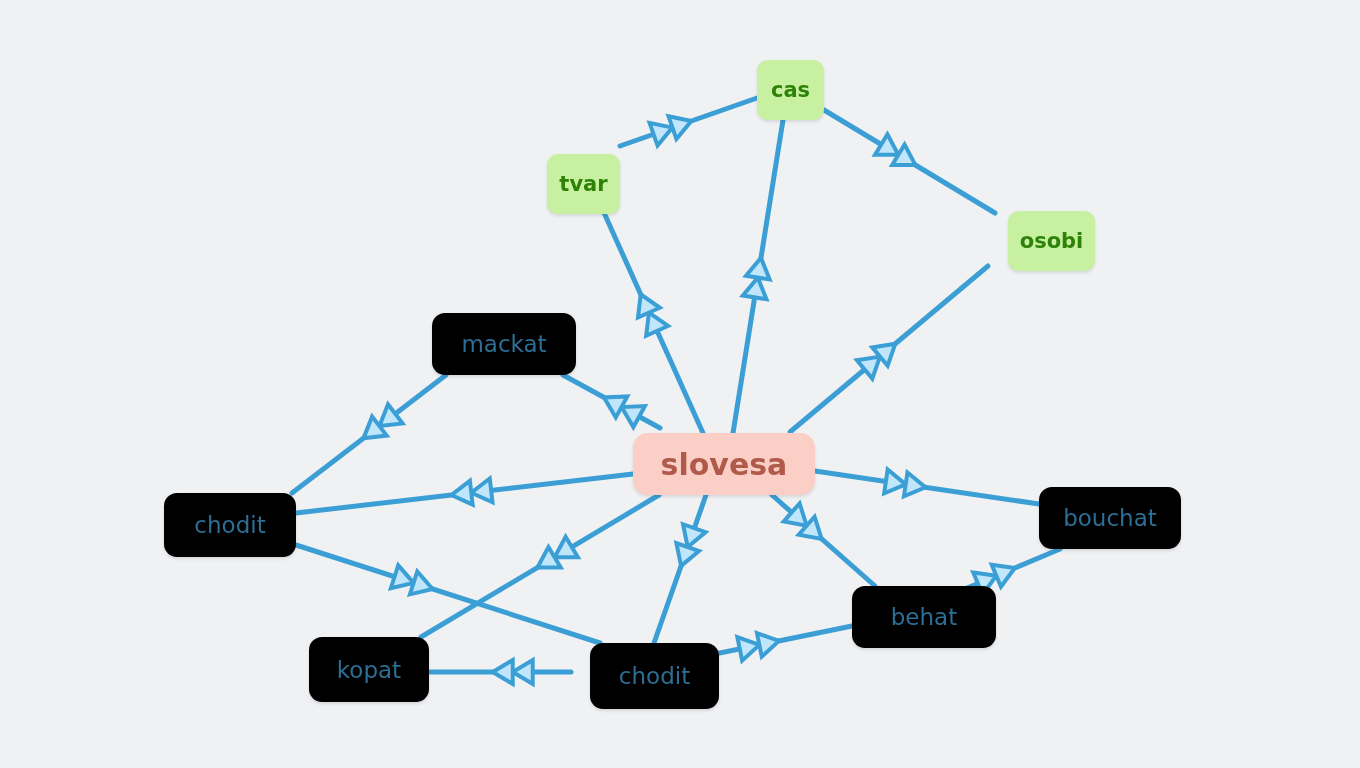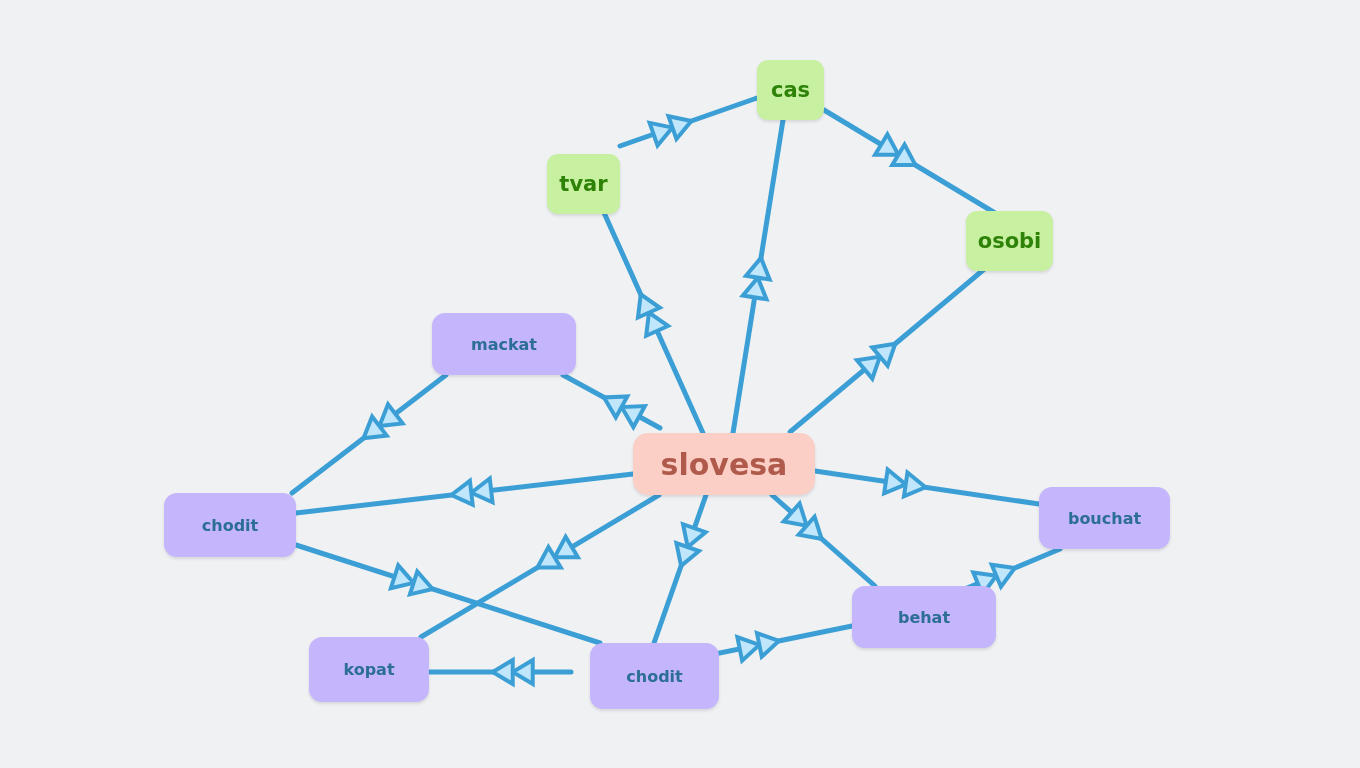--- a/index.html
+++ b/index.html
@@ -45,24 +45,24 @@
     border-radius: 15px;
   }
   .node-green {
     background: #c7f0a0;
     color: #2e8208;
     font-weight: bold;
     font-size: 21px;
     border-radius: 11px;
   }
   .node-blue {
-    background: #c4b5fd;
+    background: #000000;
     color: #2c6e94;
-    font-weight: bold;
-    font-size: 16px;
+    font-weight: normal;
+    font-size: 23px;
   }
 </style>
 </head>
 <body>
 
 <div id="canvas">
   <svg id="edge-layer" viewBox="0 0 1360 768" xmlns="http://www.w3.org/2000/svg">
       <g>
         <line x1="620" y1="146" x2="757" y2="98" stroke="#3b9fd6" stroke-width="5" stroke-linecap="round"></line>
         <path d="M 0 0 L -20 -12 L -20 12 Z" fill="#bfe6fb" stroke="#3b9fd6" stroke-width="4" stroke-linejoin="miter" transform="translate(672.4562345234144,127.62117330566502) rotate(-19.308672934889184)"></path>
@@ -147,30 +147,30 @@
   <div id="node-layer">
       <div class="node node-root" style="left: 633px; top: 433px; width: 182px; height: 62px;">
         <span>slovesa</span>
       </div>
       <div class="node node-green" style="left: 757px; top: 60px; width: 67px; height: 60px;">
         <span>cas</span>
       </div>
       <div class="node node-green" style="left: 547px; top: 126px; width: 73px; height: 60px; margin-top: 28px;">
         <span>tvar</span>
       </div>
-      <div class="node node-green" style="left: 966px; top: 211px; width: 87px; height: 60px;">
+      <div class="node node-green" style="left: 1008px; top: 211px; width: 87px; height: 60px;">
         <span>osobi</span>
       </div>
       <div class="node node-blue" style="left: 432px; top: 313px; width: 144px; height: 62px;">
         <span>mackat</span>
       </div>
       <div class="node node-blue" style="left: 164px; top: 493px; width: 132px; height: 64px;">
         <span>chodit</span>
       </div>
-      <div class="node node-blue" style="left: 1039px; top: 487px; width: 131px; height: 62px;">
+      <div class="node node-blue" style="left: 1039px; top: 487px; width: 142px; height: 62px;">
         <span>bouchat</span>
       </div>
       <div class="node node-blue" style="left: 852px; top: 586px; width: 144px; height: 62px;">
         <span>behat</span>
       </div>
       <div class="node node-blue" style="left: 309px; top: 637px; width: 120px; height: 65px;">
         <span>kopat</span>
       </div>
       <div class="node node-blue" style="left: 590px; top: 643px; width: 129px; height: 66px;">
         <span>chodit</span>

